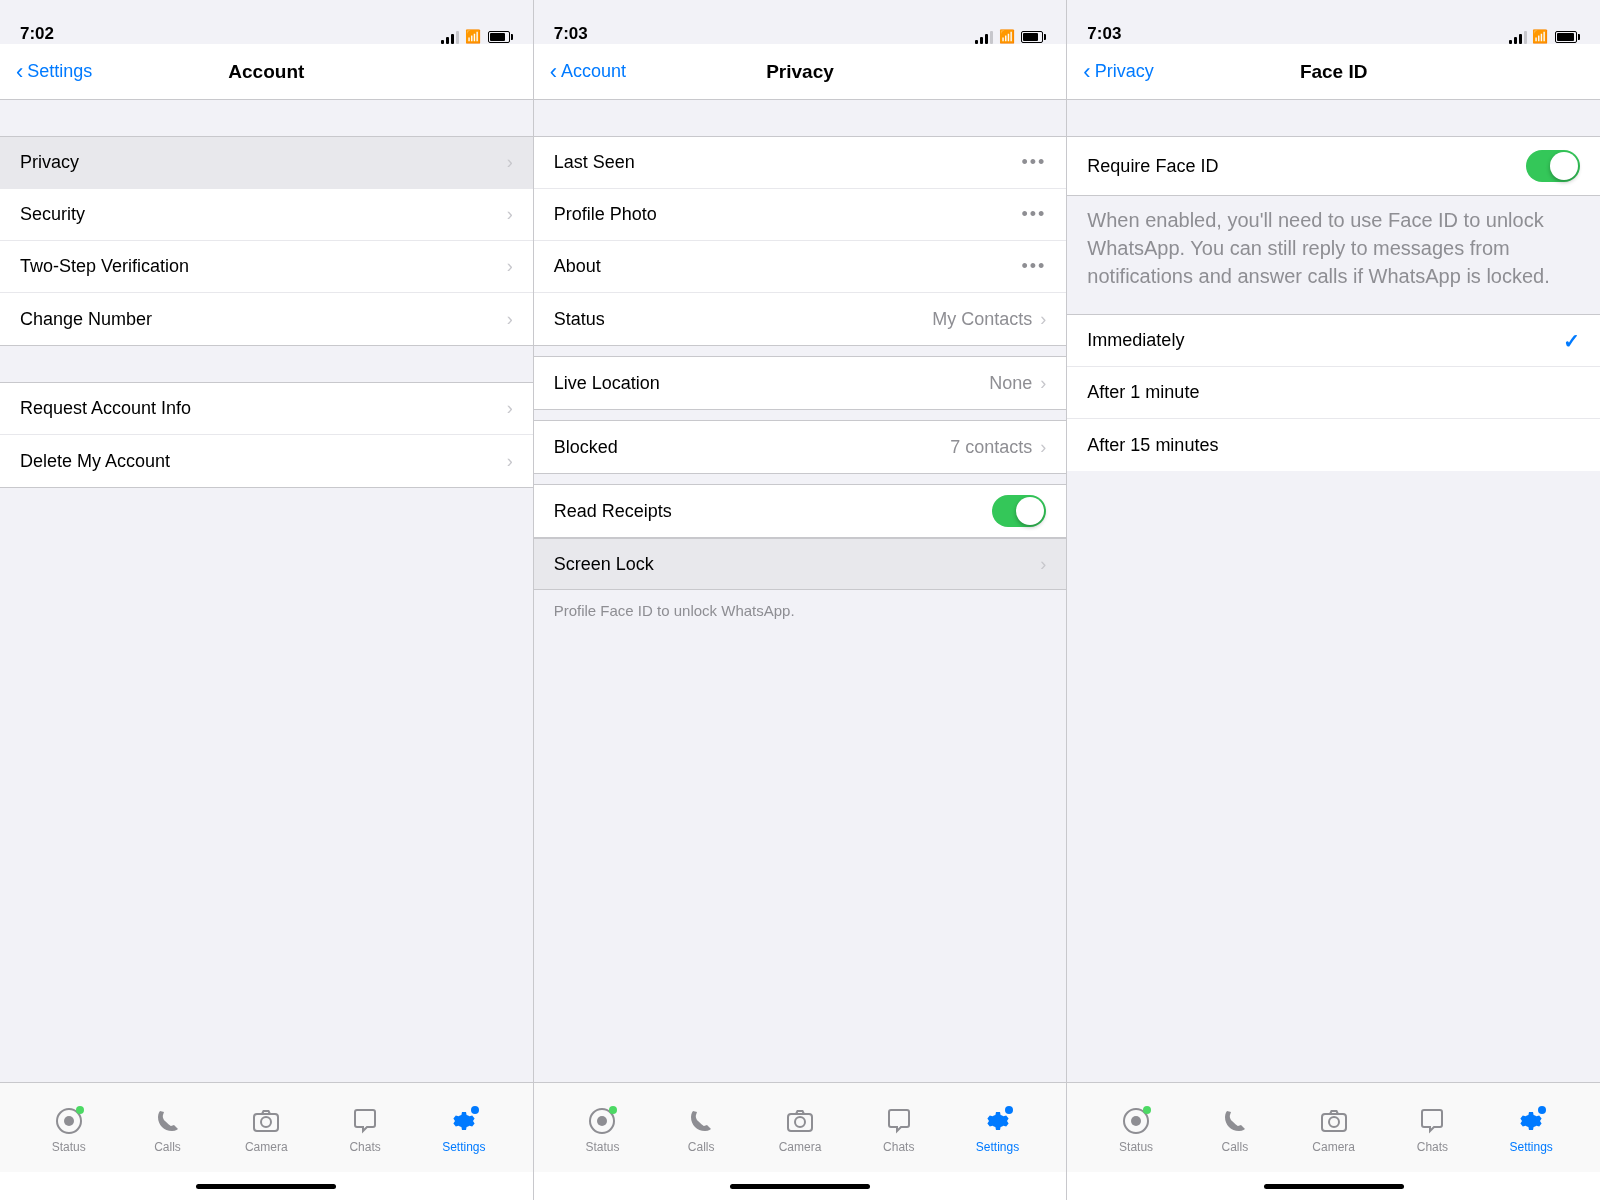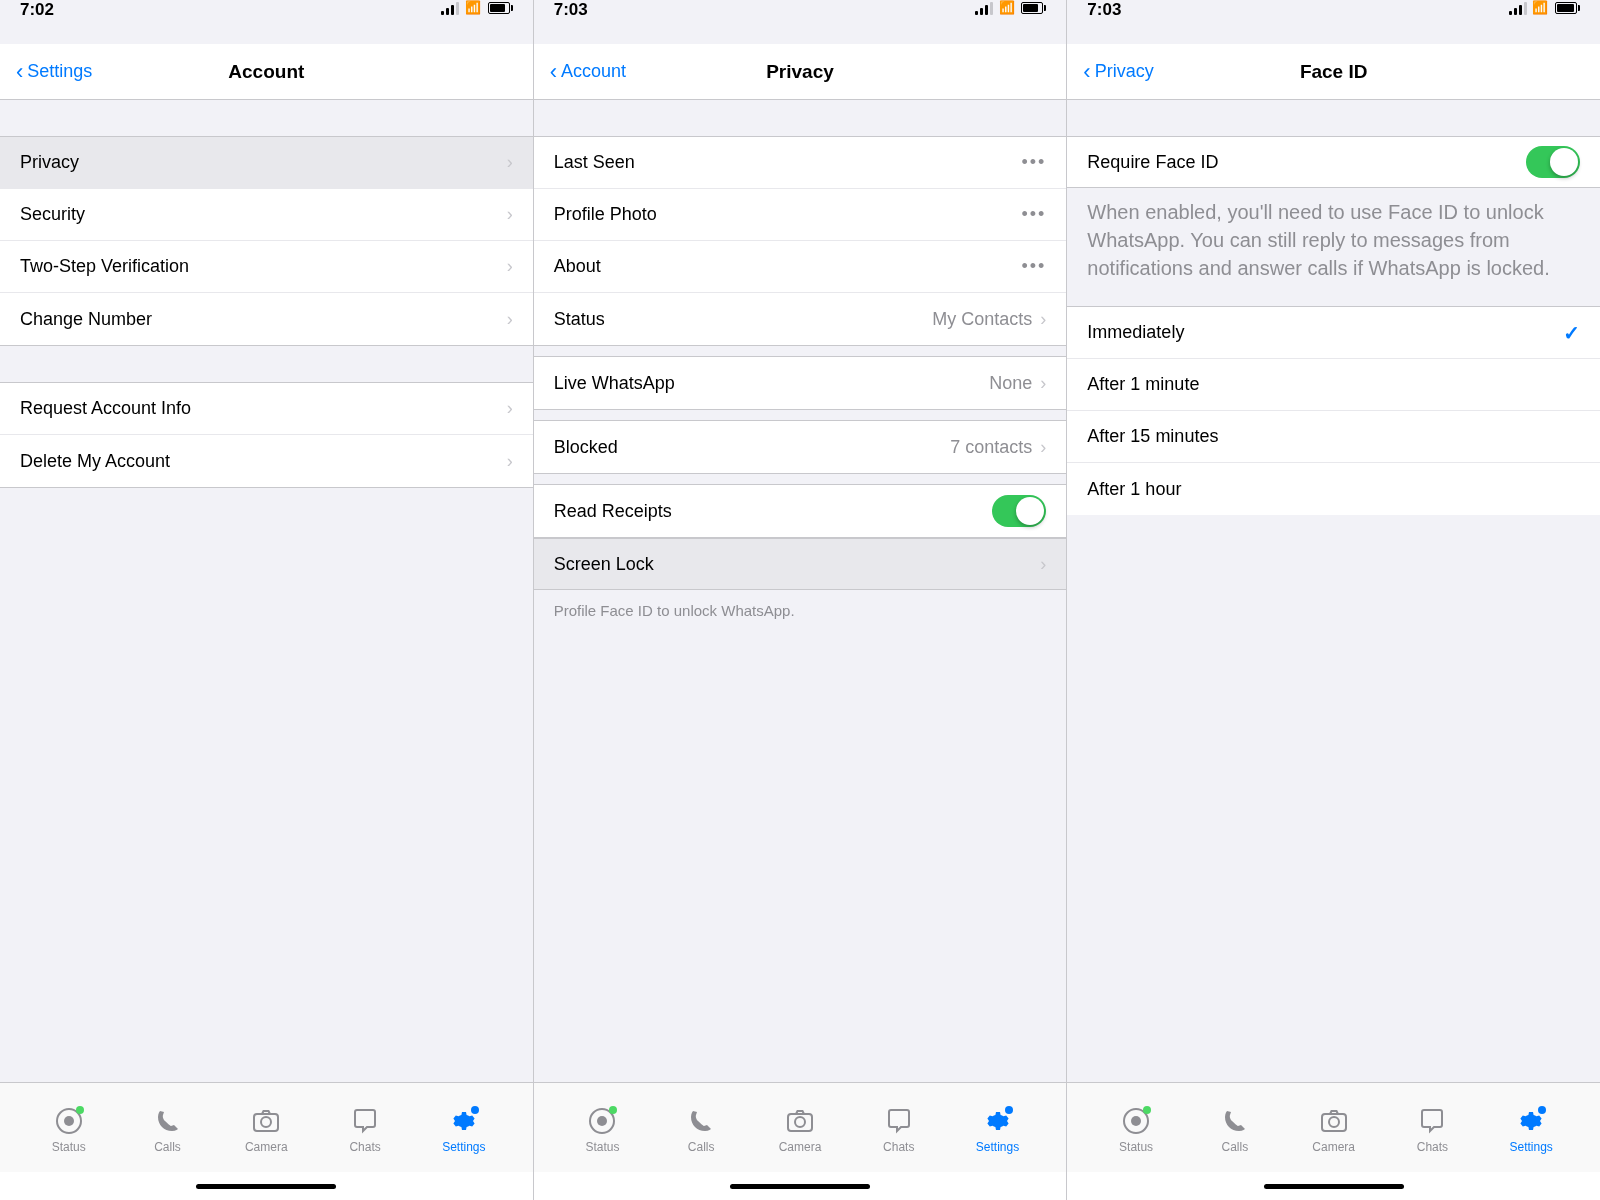--- a/index.html
+++ b/index.html
@@ -16,21 +16,21 @@
     
     .status-bars {
       display: flex;
       width: 100%;
       background: #f2f2f7;
       height: 44px;
     }
     .status-bar {
       flex: 1;
       display: flex;
-      align-items: flex-start;
+      align-items: flex-end;
       justify-content: space-between;
       padding: 0 20px;
       font-size: 17px;
       font-weight: 600;
       border-right: 1px solid #c8c8cc;
     }
     .status-bar:last-child { border-right: none; }
     .status-icons {
       display: flex;
       align-items: center;
@@ -186,21 +186,21 @@
       background: #f2f2f7;
       line-height: 1.4;
     }
 
     
     .face-id-item {
       display: flex;
       align-items: center;
       justify-content: space-between;
       padding: 0 20px;
-      height: 52px;
+      height: 60px;
       background: #fff;
       border-top: 1px solid #c8c8cc;
       border-bottom: 1px solid #c8c8cc;
     }
     .face-id-label {
       font-size: 18px;
       color: #000;
     }
     .face-id-description {
       padding: 10px 20px 14px;
@@ -501,21 +501,21 @@
         <span class="list-item-label">Status</span>
         <div class="list-item-value">
           <span>My Contacts</span>
           <span class="chevron">›</span>
         </div>
       </div>
     </div>
     <div class="section-spacer-sm"></div>
     <div class="list-group">
       <div class="list-item">
-        <span class="list-item-label">Live WhatsApp</span>
+        <span class="list-item-label">Live Location</span>
         <div class="list-item-value">
           <span>None</span>
           <span class="chevron">›</span>
         </div>
       </div>
     </div>
     <div class="section-spacer-sm"></div>
     <div class="list-group">
       <div class="list-item">
         <span class="list-item-label">Blocked</span>
@@ -555,23 +555,20 @@
       <div class="time-option">
         <span class="time-option-label">Immediately</span>
         <span class="checkmark">✓</span>
       </div>
       <div class="time-option">
         <span class="time-option-label">After 1 minute</span>
       </div>
       <div class="time-option">
         <span class="time-option-label">After 15 minutes</span>
       </div>
-      <div class="time-option">
-        <span class="time-option-label">After 1 hour</span>
-      </div>
     </div>
   </div>
 
 </div>
 
 <div class="tab-bars">
 
   <div class="tab-bar">
     <div class="tab-item">
       <div class="tab-icon inactive" style="position:relative">

